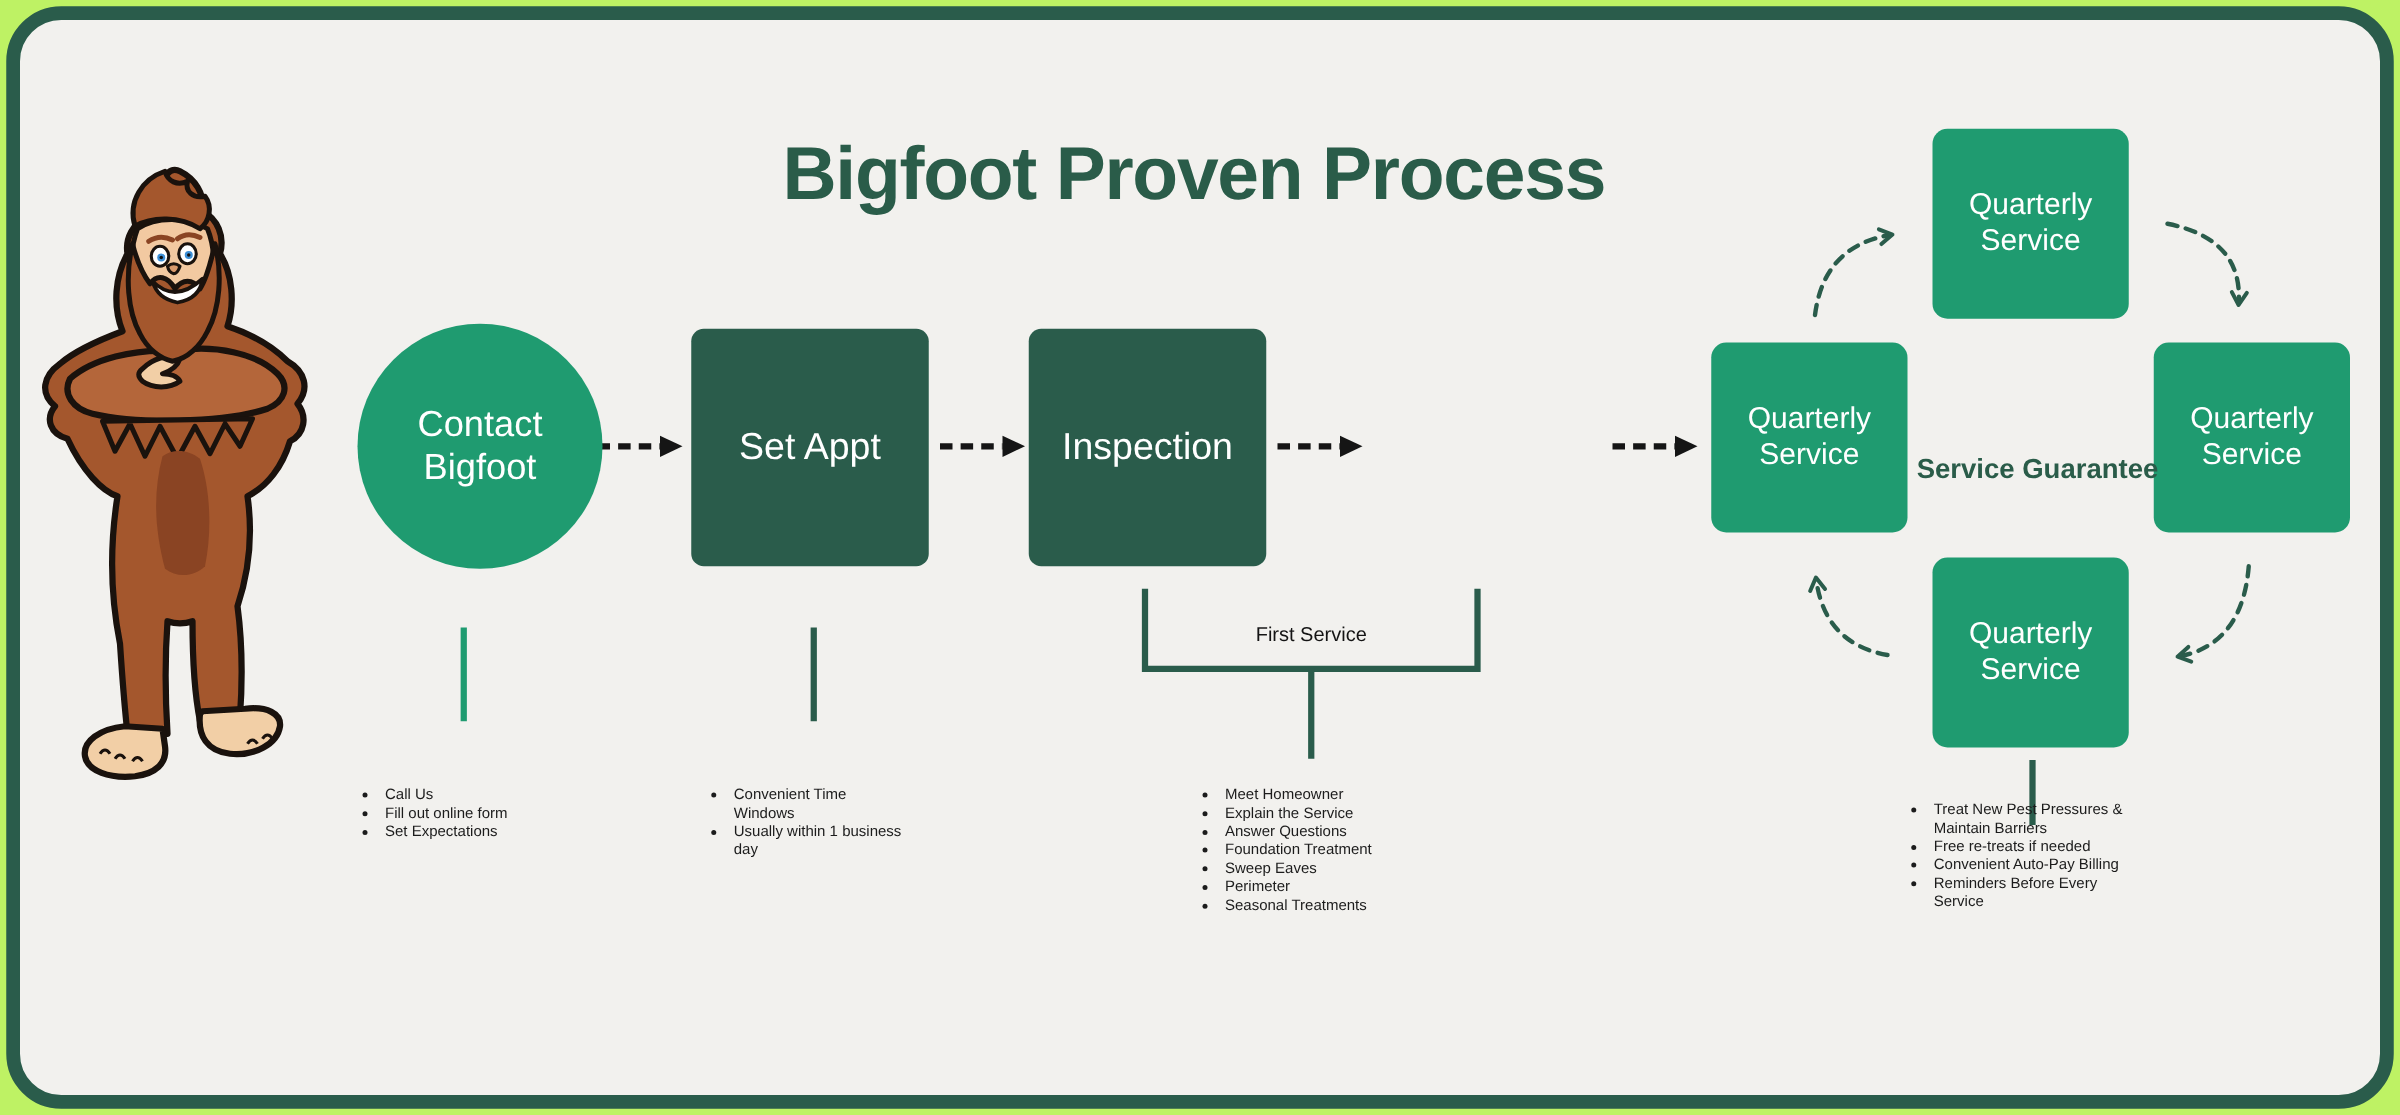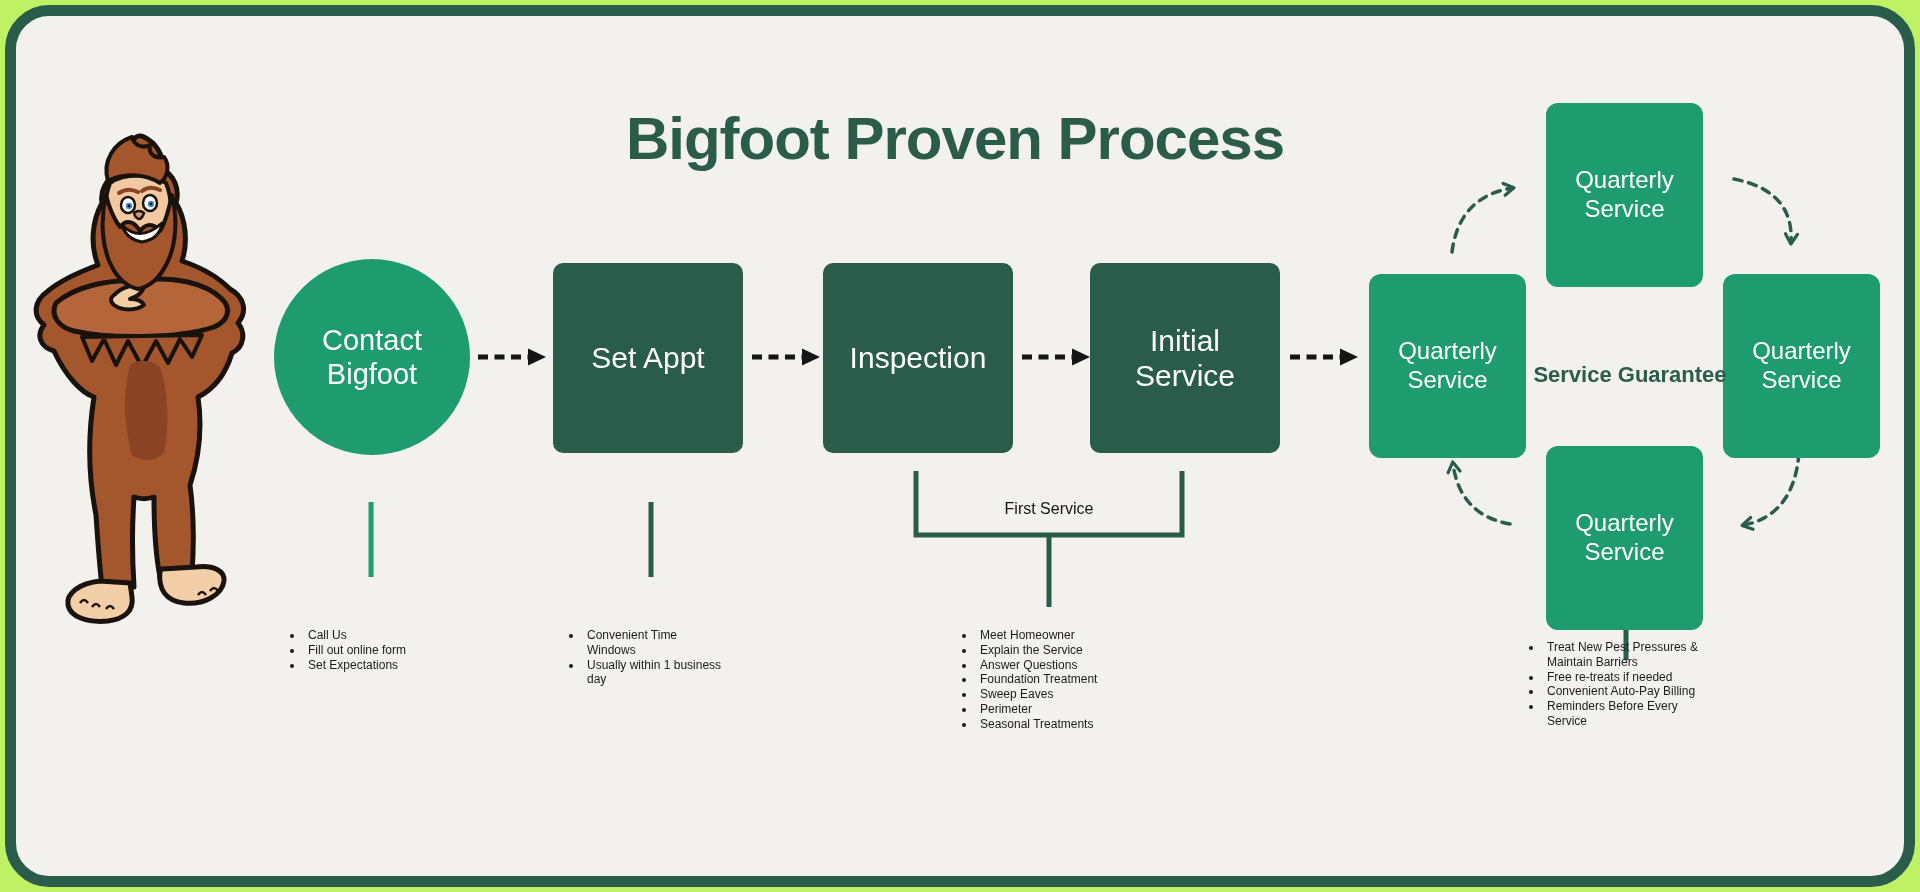--- a/index.html
+++ b/index.html
@@ -19,30 +19,30 @@
     text-align:center; font-size:60px; font-weight:800; letter-spacing:-1px;
     color:#2A5C49;
   }
 
   .node {
     position:absolute; display:flex; align-items:center; justify-content:center;
     text-align:center; color:#ffffff;
   }
   .node .lbl { max-width:140px; }
   .circle {
-    left:274px; top:259px; width:196px; height:196px; border-radius:50%;
+    left:286px; top:259px; width:196px; height:196px; border-radius:50%;
     background:#1F9B70; font-size:29px; line-height:1.18;
   }
   .sq {
     top:263px; width:190px; height:190px; border-radius:10px;
     background:#2A5C4B; font-size:30px; line-height:1.18;
   }
   .sq1 { left:553px;border-radius:10px; } .sq2 { left:823px; } .sq3 { left:1090px; }
   .qbox {
-    width:157px; height:184px; border-radius:12px; background:#1F9B70;
+    width:157px; height:152px; border-radius:12px; background:#1F9B70;
     font-size:24px; line-height:1.2;
   }
   .q-top    { left:1546px; top:103px; }
   .q-left   { left:1369px; top:274px; }
   .q-right  { left:1723px; top:274px; }
   .q-bottom { left:1546px; top:446px; }
 
   .service-guarantee {
     position:absolute; left:1527px; top:317px; width:206px; text-align:center;
     font-size:22px; font-weight:800; line-height:1.1; color:#2A5C49;margin-top:46px;
@@ -150,23 +150,20 @@
 
   <div class="node circle">
     <div class="lbl">Contact Bigfoot</div>
   </div>
   <div class="node sq sq1">
     <div class="lbl">Set Appt</div>
   </div>
   <div class="node sq sq2">
     <div class="lbl">Inspection</div>
   </div>
-  <div class="node sq sq3">
-    <div class="lbl">Initial Service</div>
-  </div>
 
   <div class="node qbox q-left">
     <div class="lbl">Quarterly Service</div>
   </div>
   <div class="node qbox q-top">
     <div class="lbl">Quarterly Service</div>
   </div>
   <div class="node qbox q-right">
     <div class="lbl">Quarterly Service</div>
   </div>

